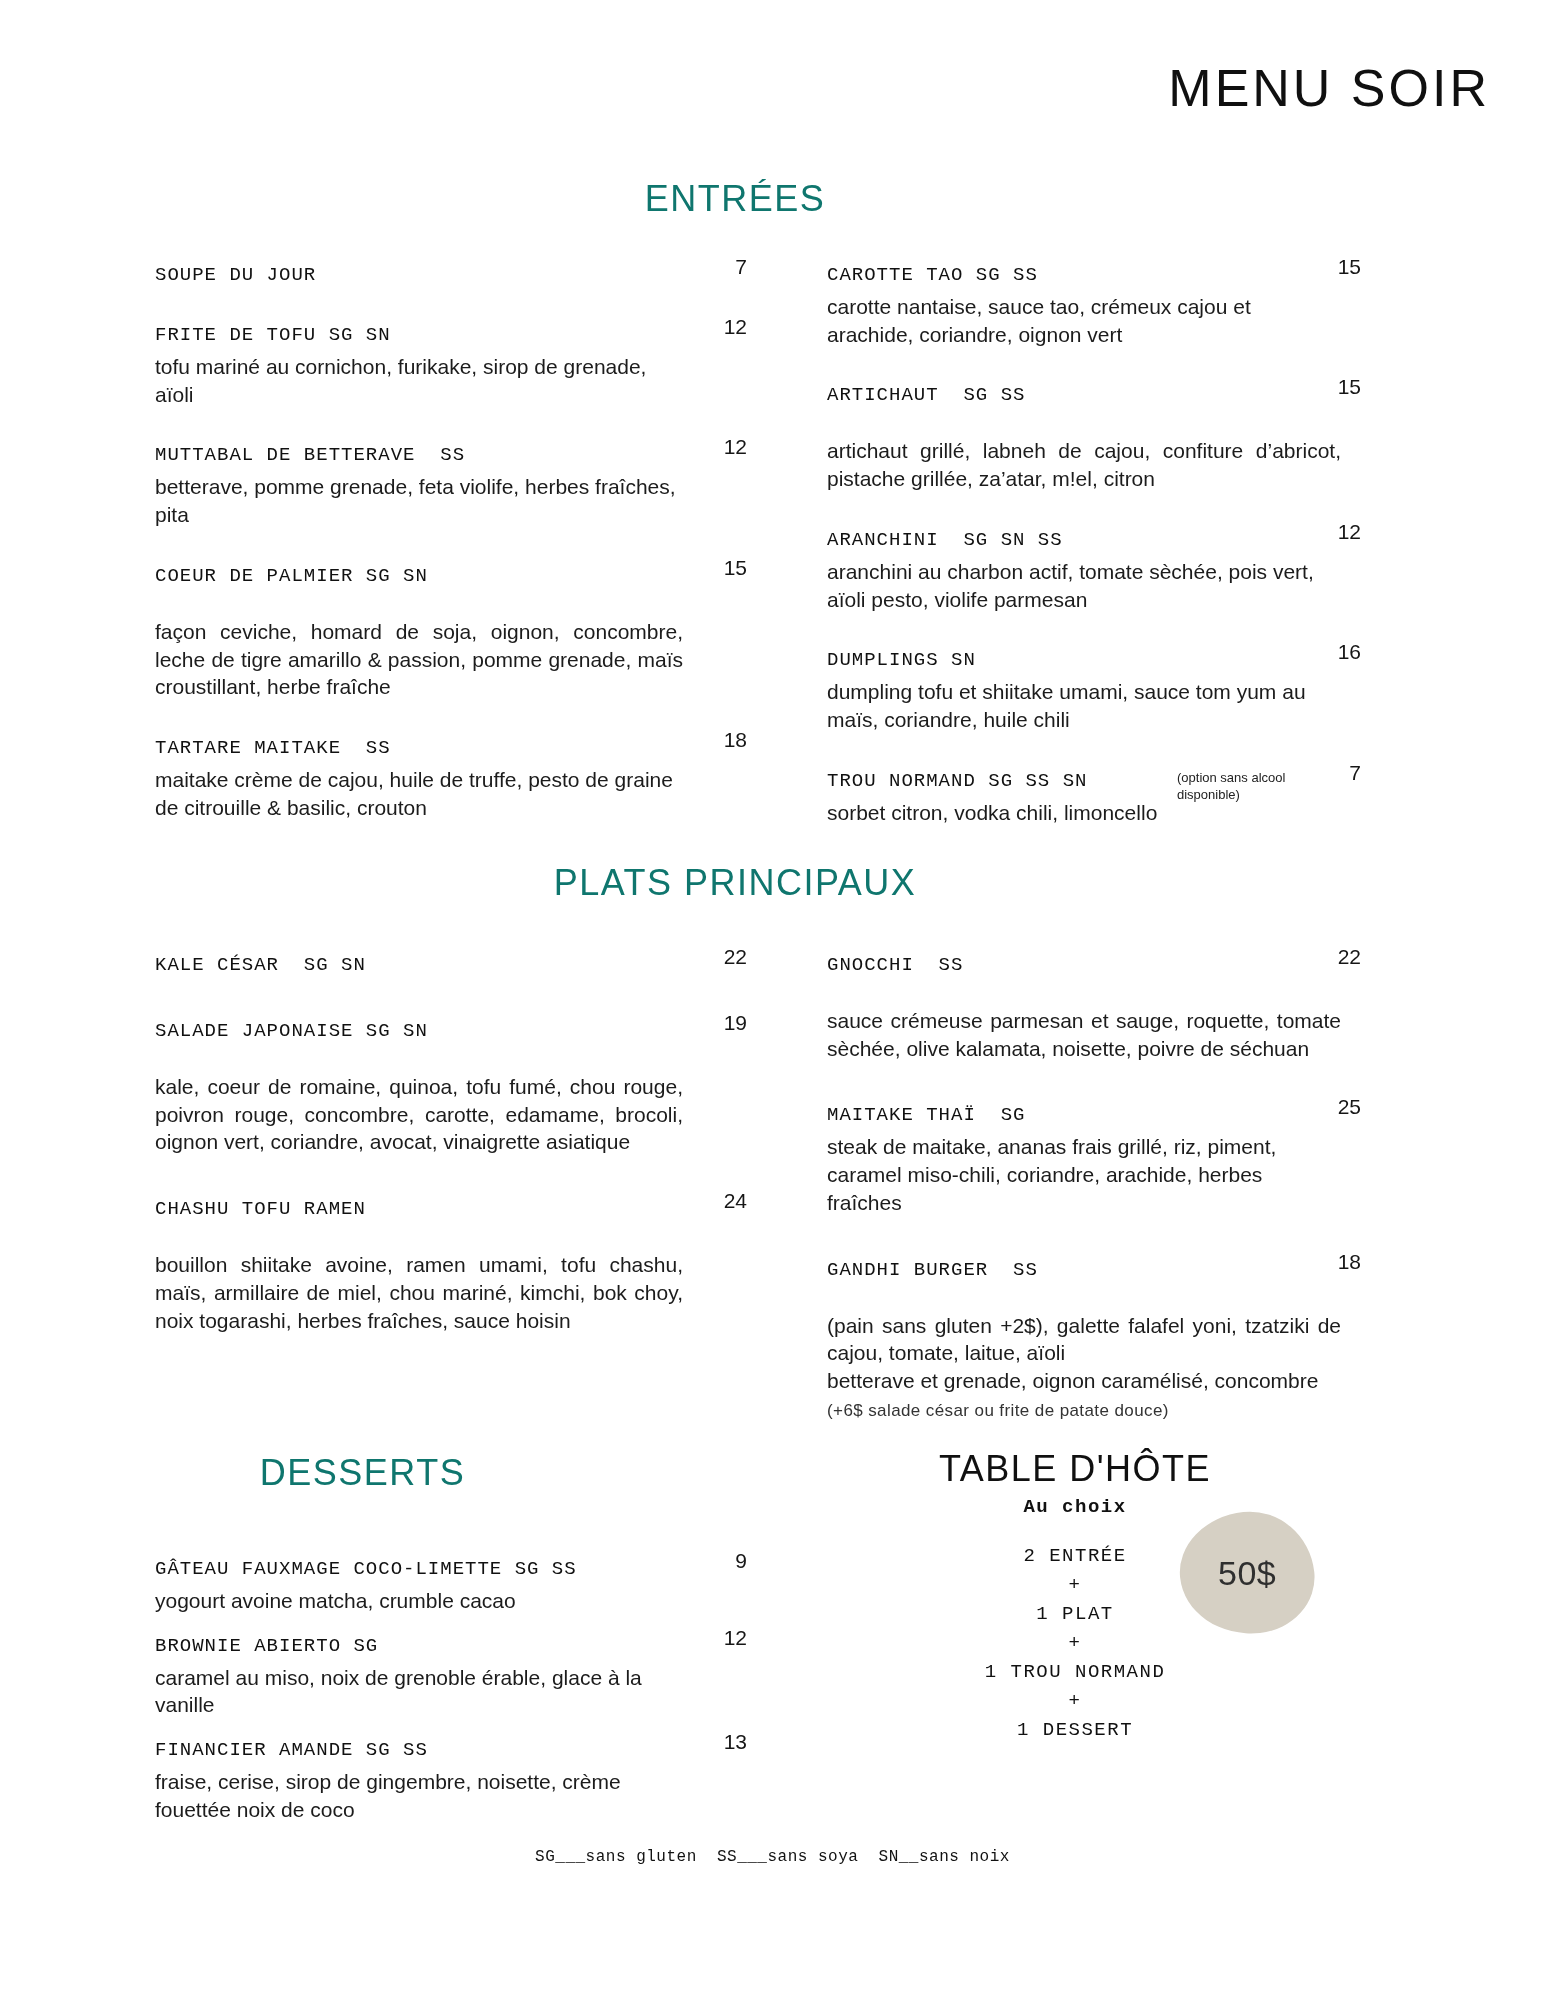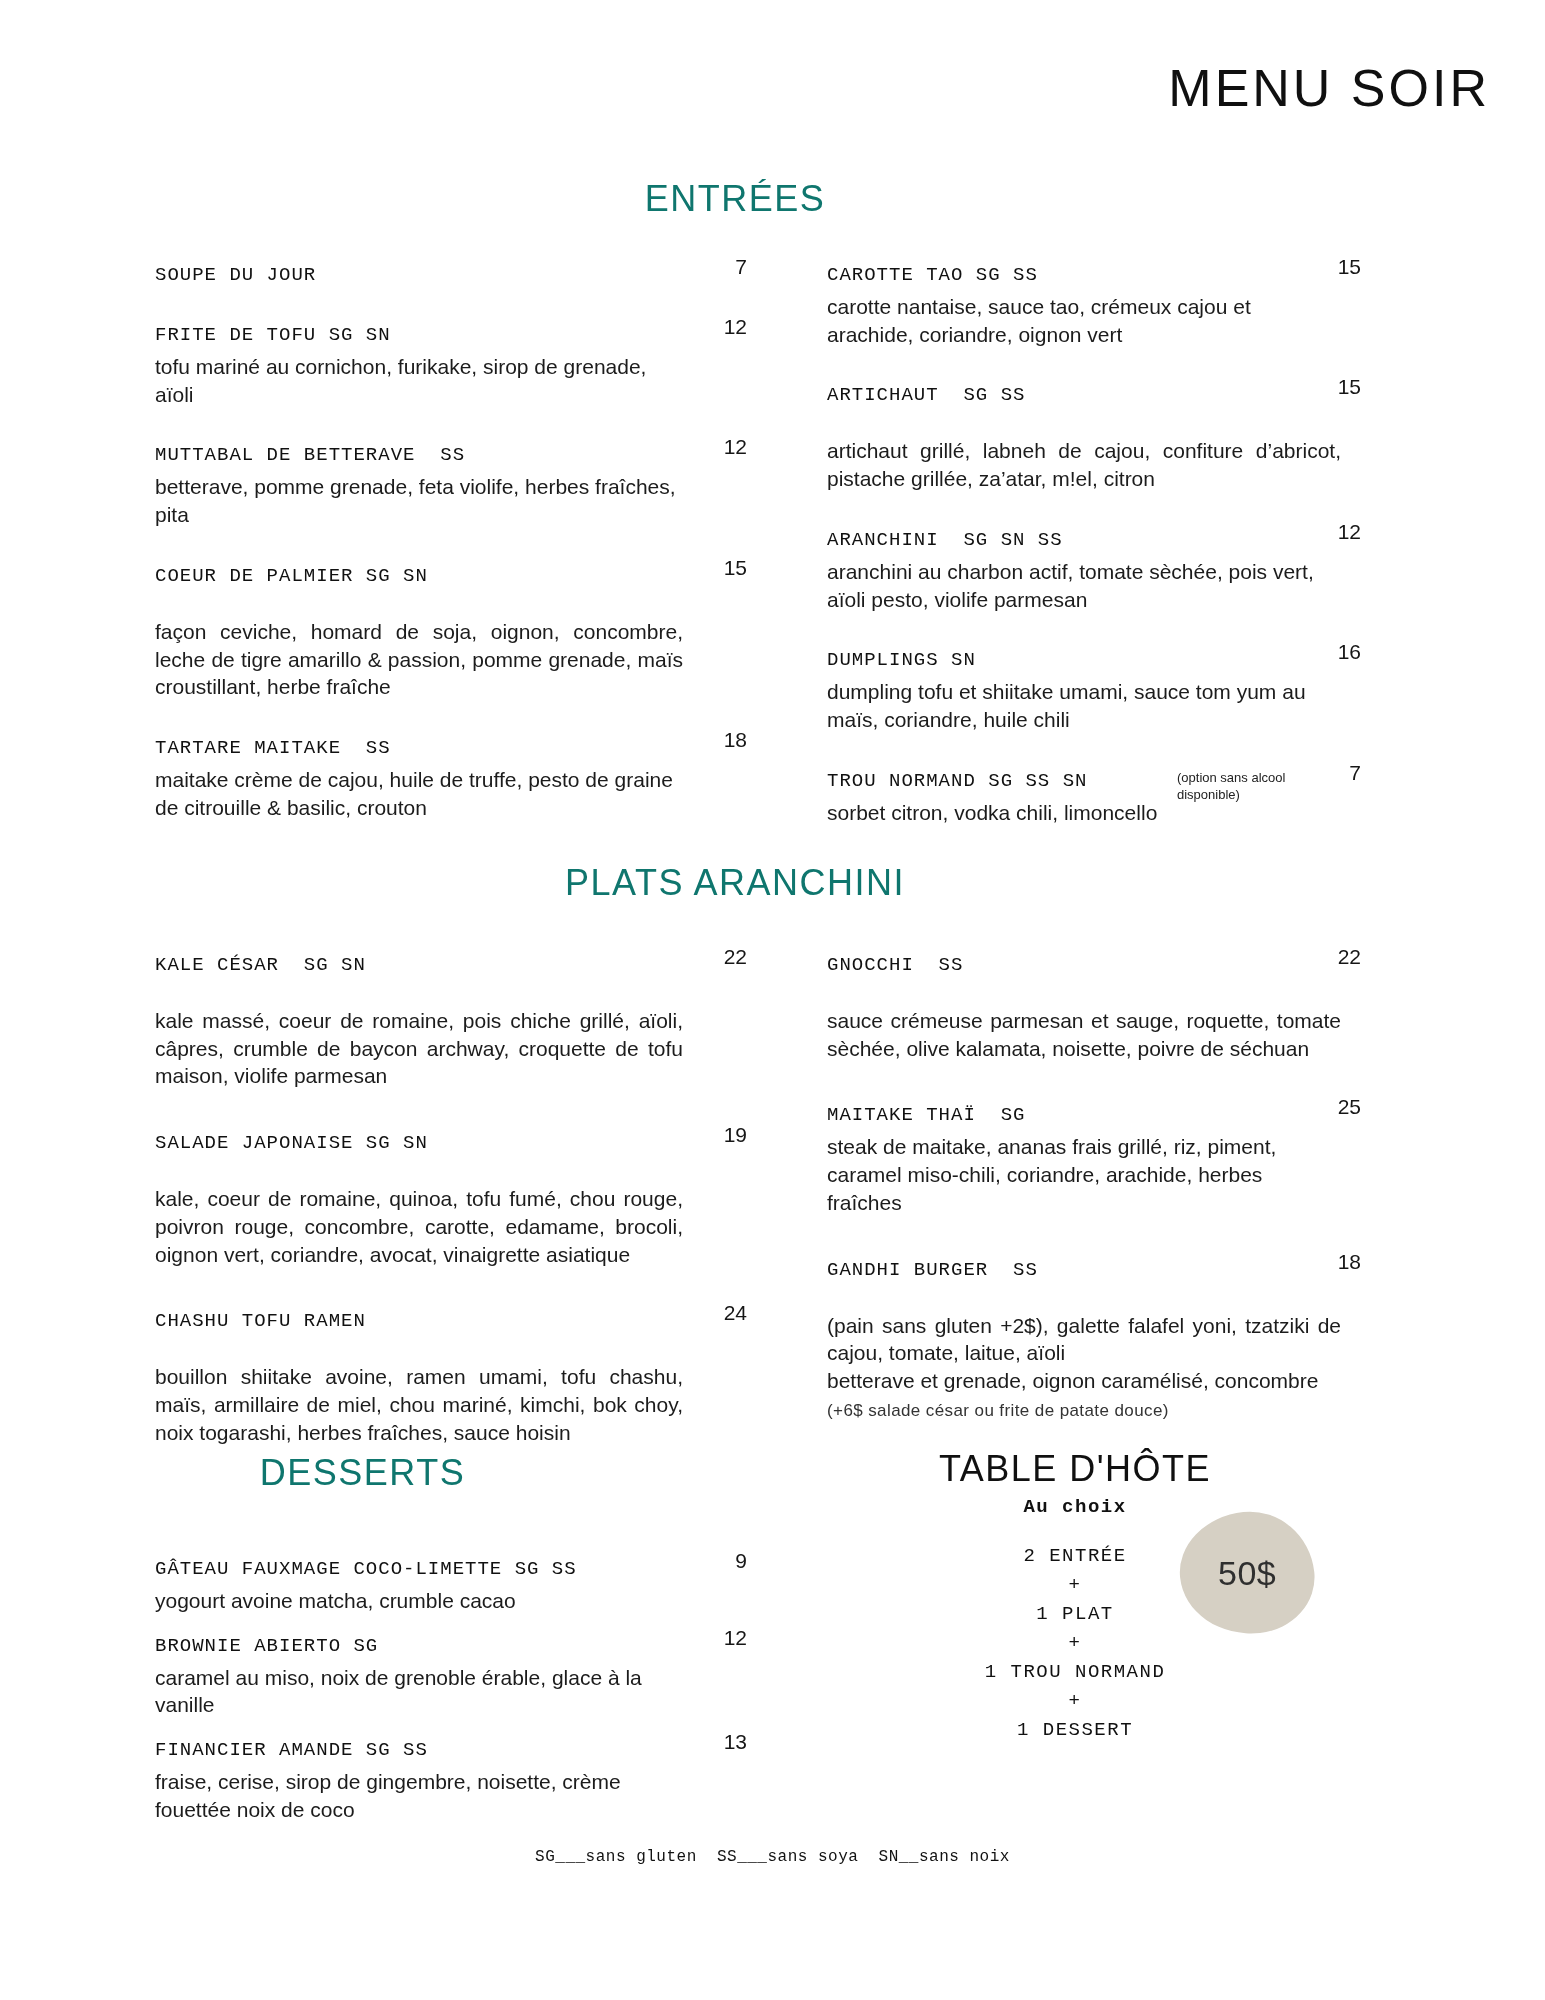--- a/index.html
+++ b/index.html
@@ -138,27 +138,26 @@
       <p class="desc">dumpling tofu et shiitake umami, sauce tom yum au maïs, coriandre, huile chili</p>
     </article>
     <article class="item">
       <span class="name">TROU NORMAND SG SS SN</span>
       <span class="mini-note">(option sans alcool disponible)</span>
       <span class="price">7</span>
       <p class="desc">sorbet citron, vodka chili, limoncello</p>
     </article>
   </div>
 
-  <h2 class="sec-heading" id="sec-plats">PLATS ARANCHINI</h2>
+  <h2 class="sec-heading" id="sec-plats">PLATS PRINCIPAUX</h2>
 
   <div class="col col-left plats" id="col-plats-left">
     <article class="item">
       <span class="name">KALE CÉSAR  SG SN</span>
       <span class="price">22</span>
-      <p class="desc justify">kale massé, coeur de romaine, pois chiche grillé, aïoli, câpres, crumble de baycon archway, croquette de tofu maison, violife parmesan</p>
     </article>
     <article class="item">
       <span class="name">SALADE JAPONAISE SG SN</span>
       <span class="price">19</span>
       <p class="desc justify">kale, coeur de romaine, quinoa, tofu fumé, chou rouge, poivron rouge, concombre, carotte, edamame, brocoli, oignon vert, coriandre, avocat, vinaigrette asiatique</p>
     </article>
     <article class="item">
       <span class="name">CHASHU TOFU RAMEN</span>
       <span class="price">24</span>
       <p class="desc justify">bouillon shiitake avoine, ramen umami, tofu chashu, maïs, armillaire de miel, chou mariné, kimchi, bok choy, noix togarashi, herbes fraîches, sauce hoisin</p>

